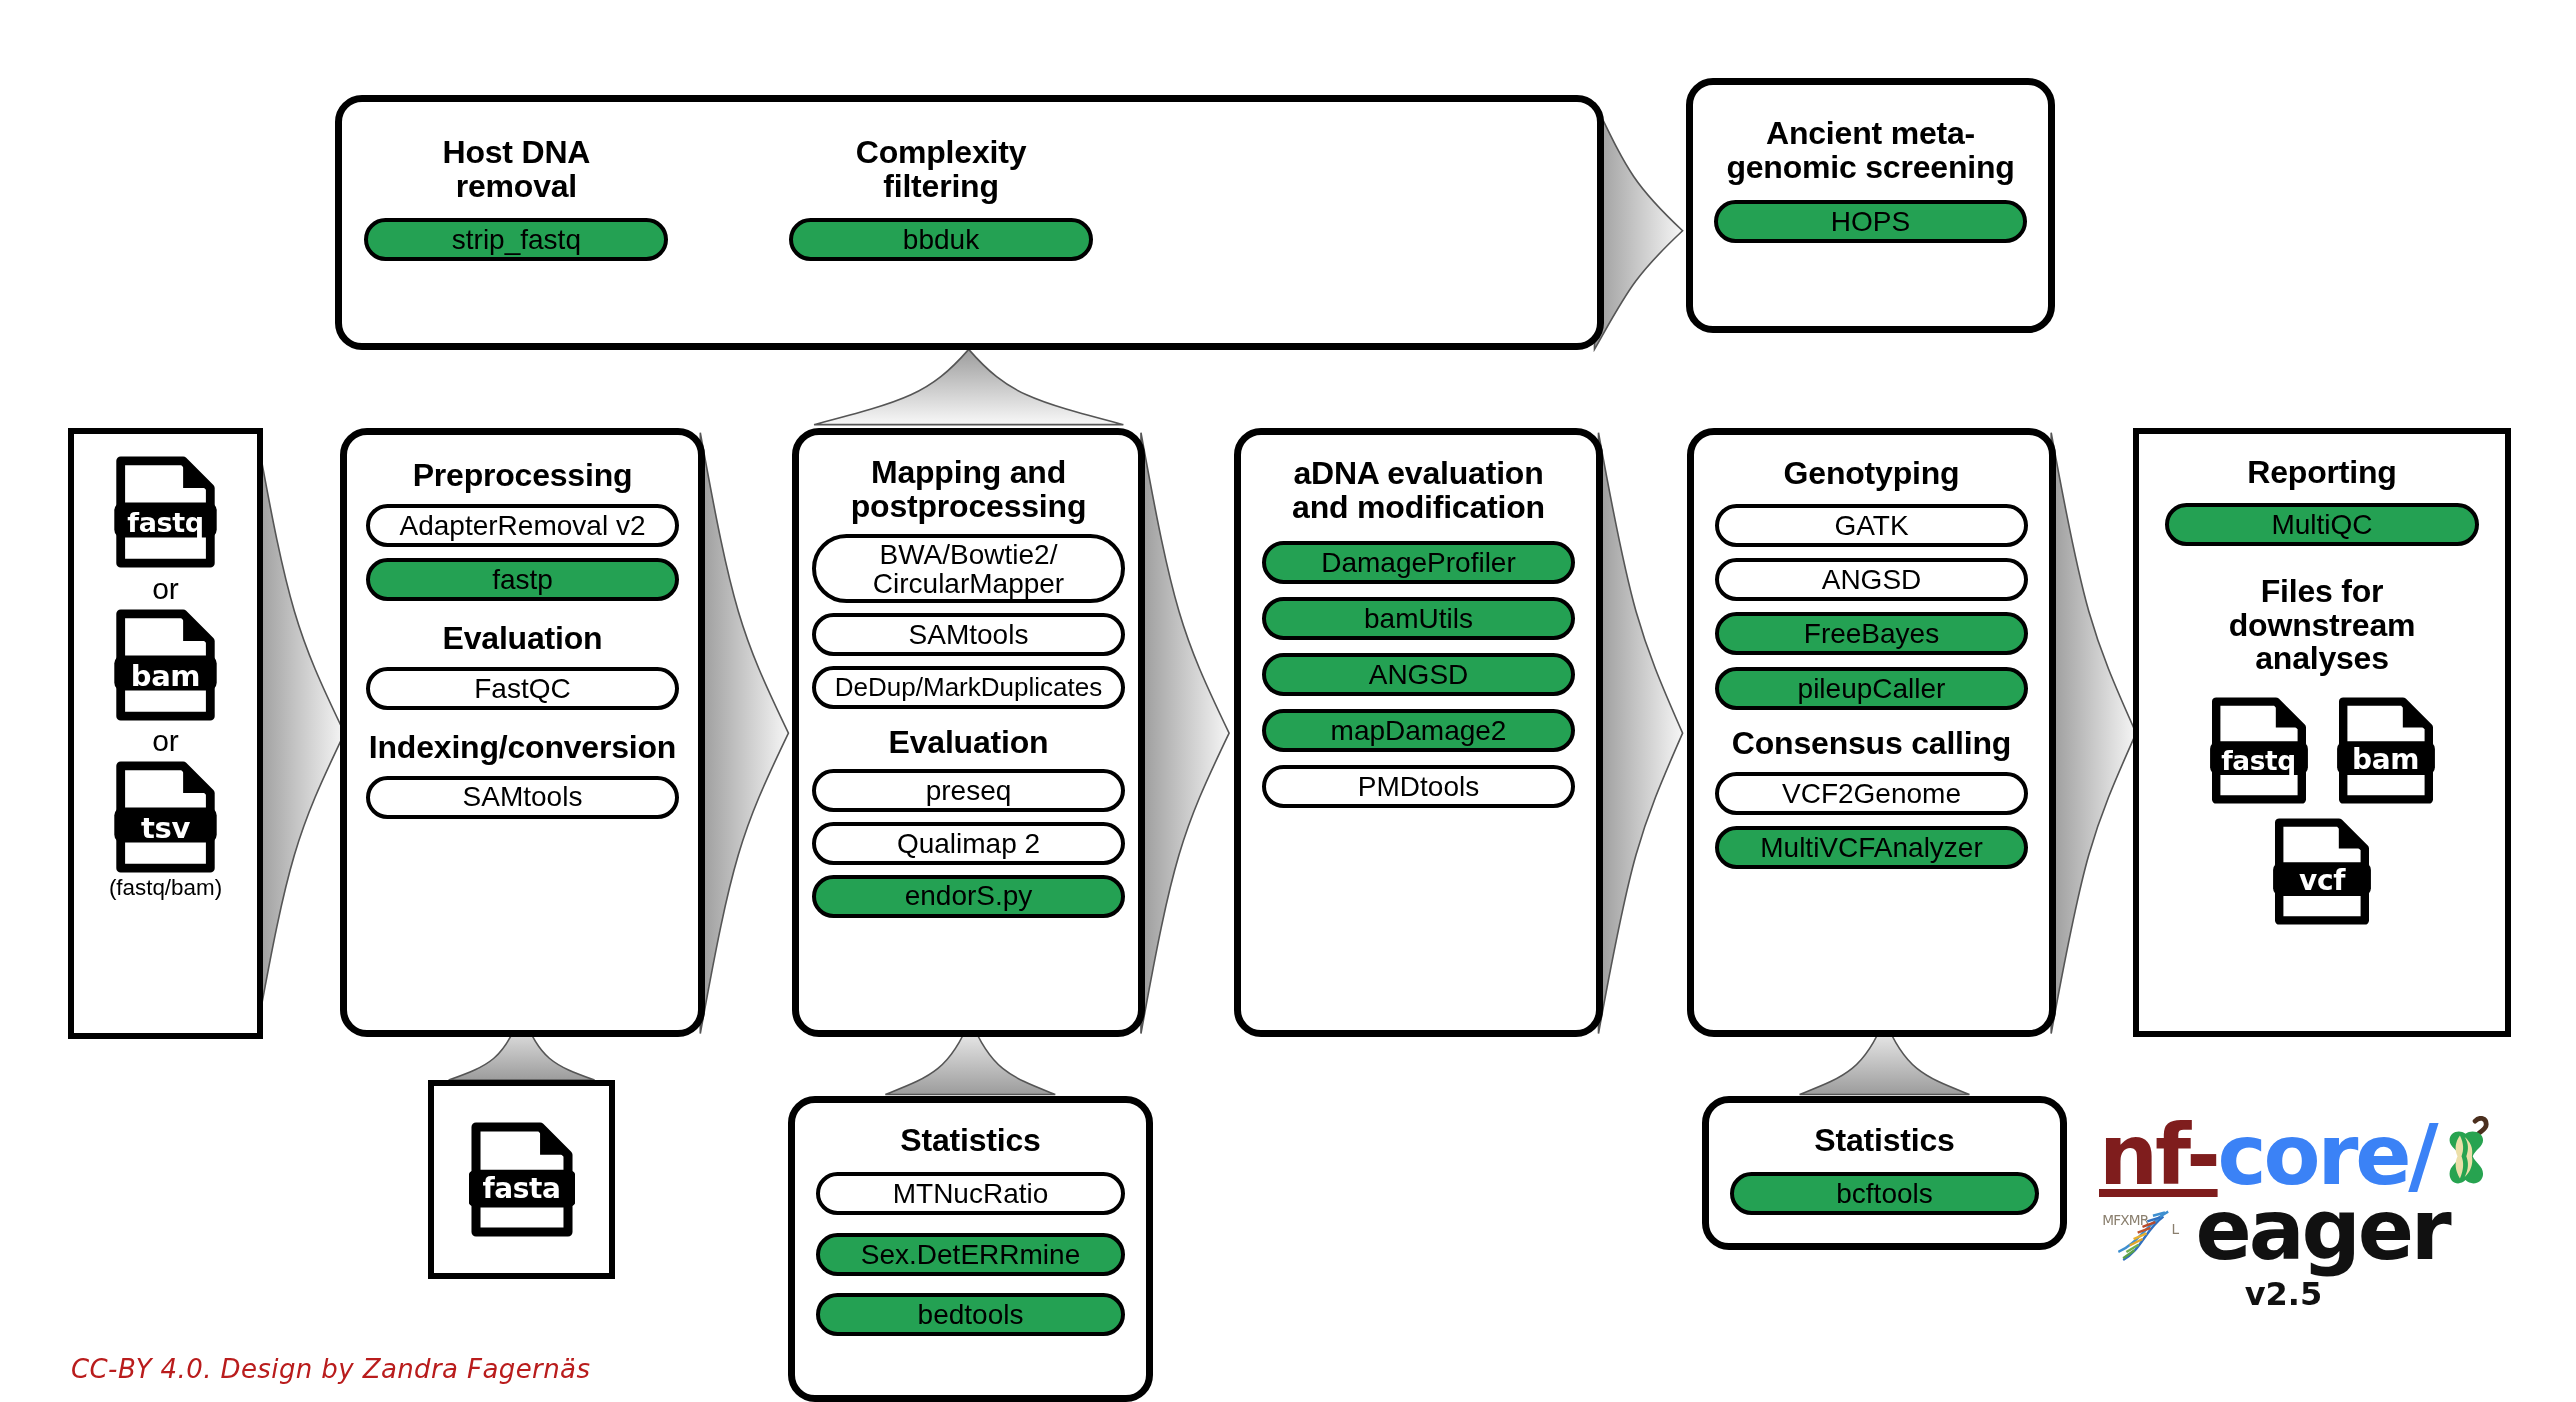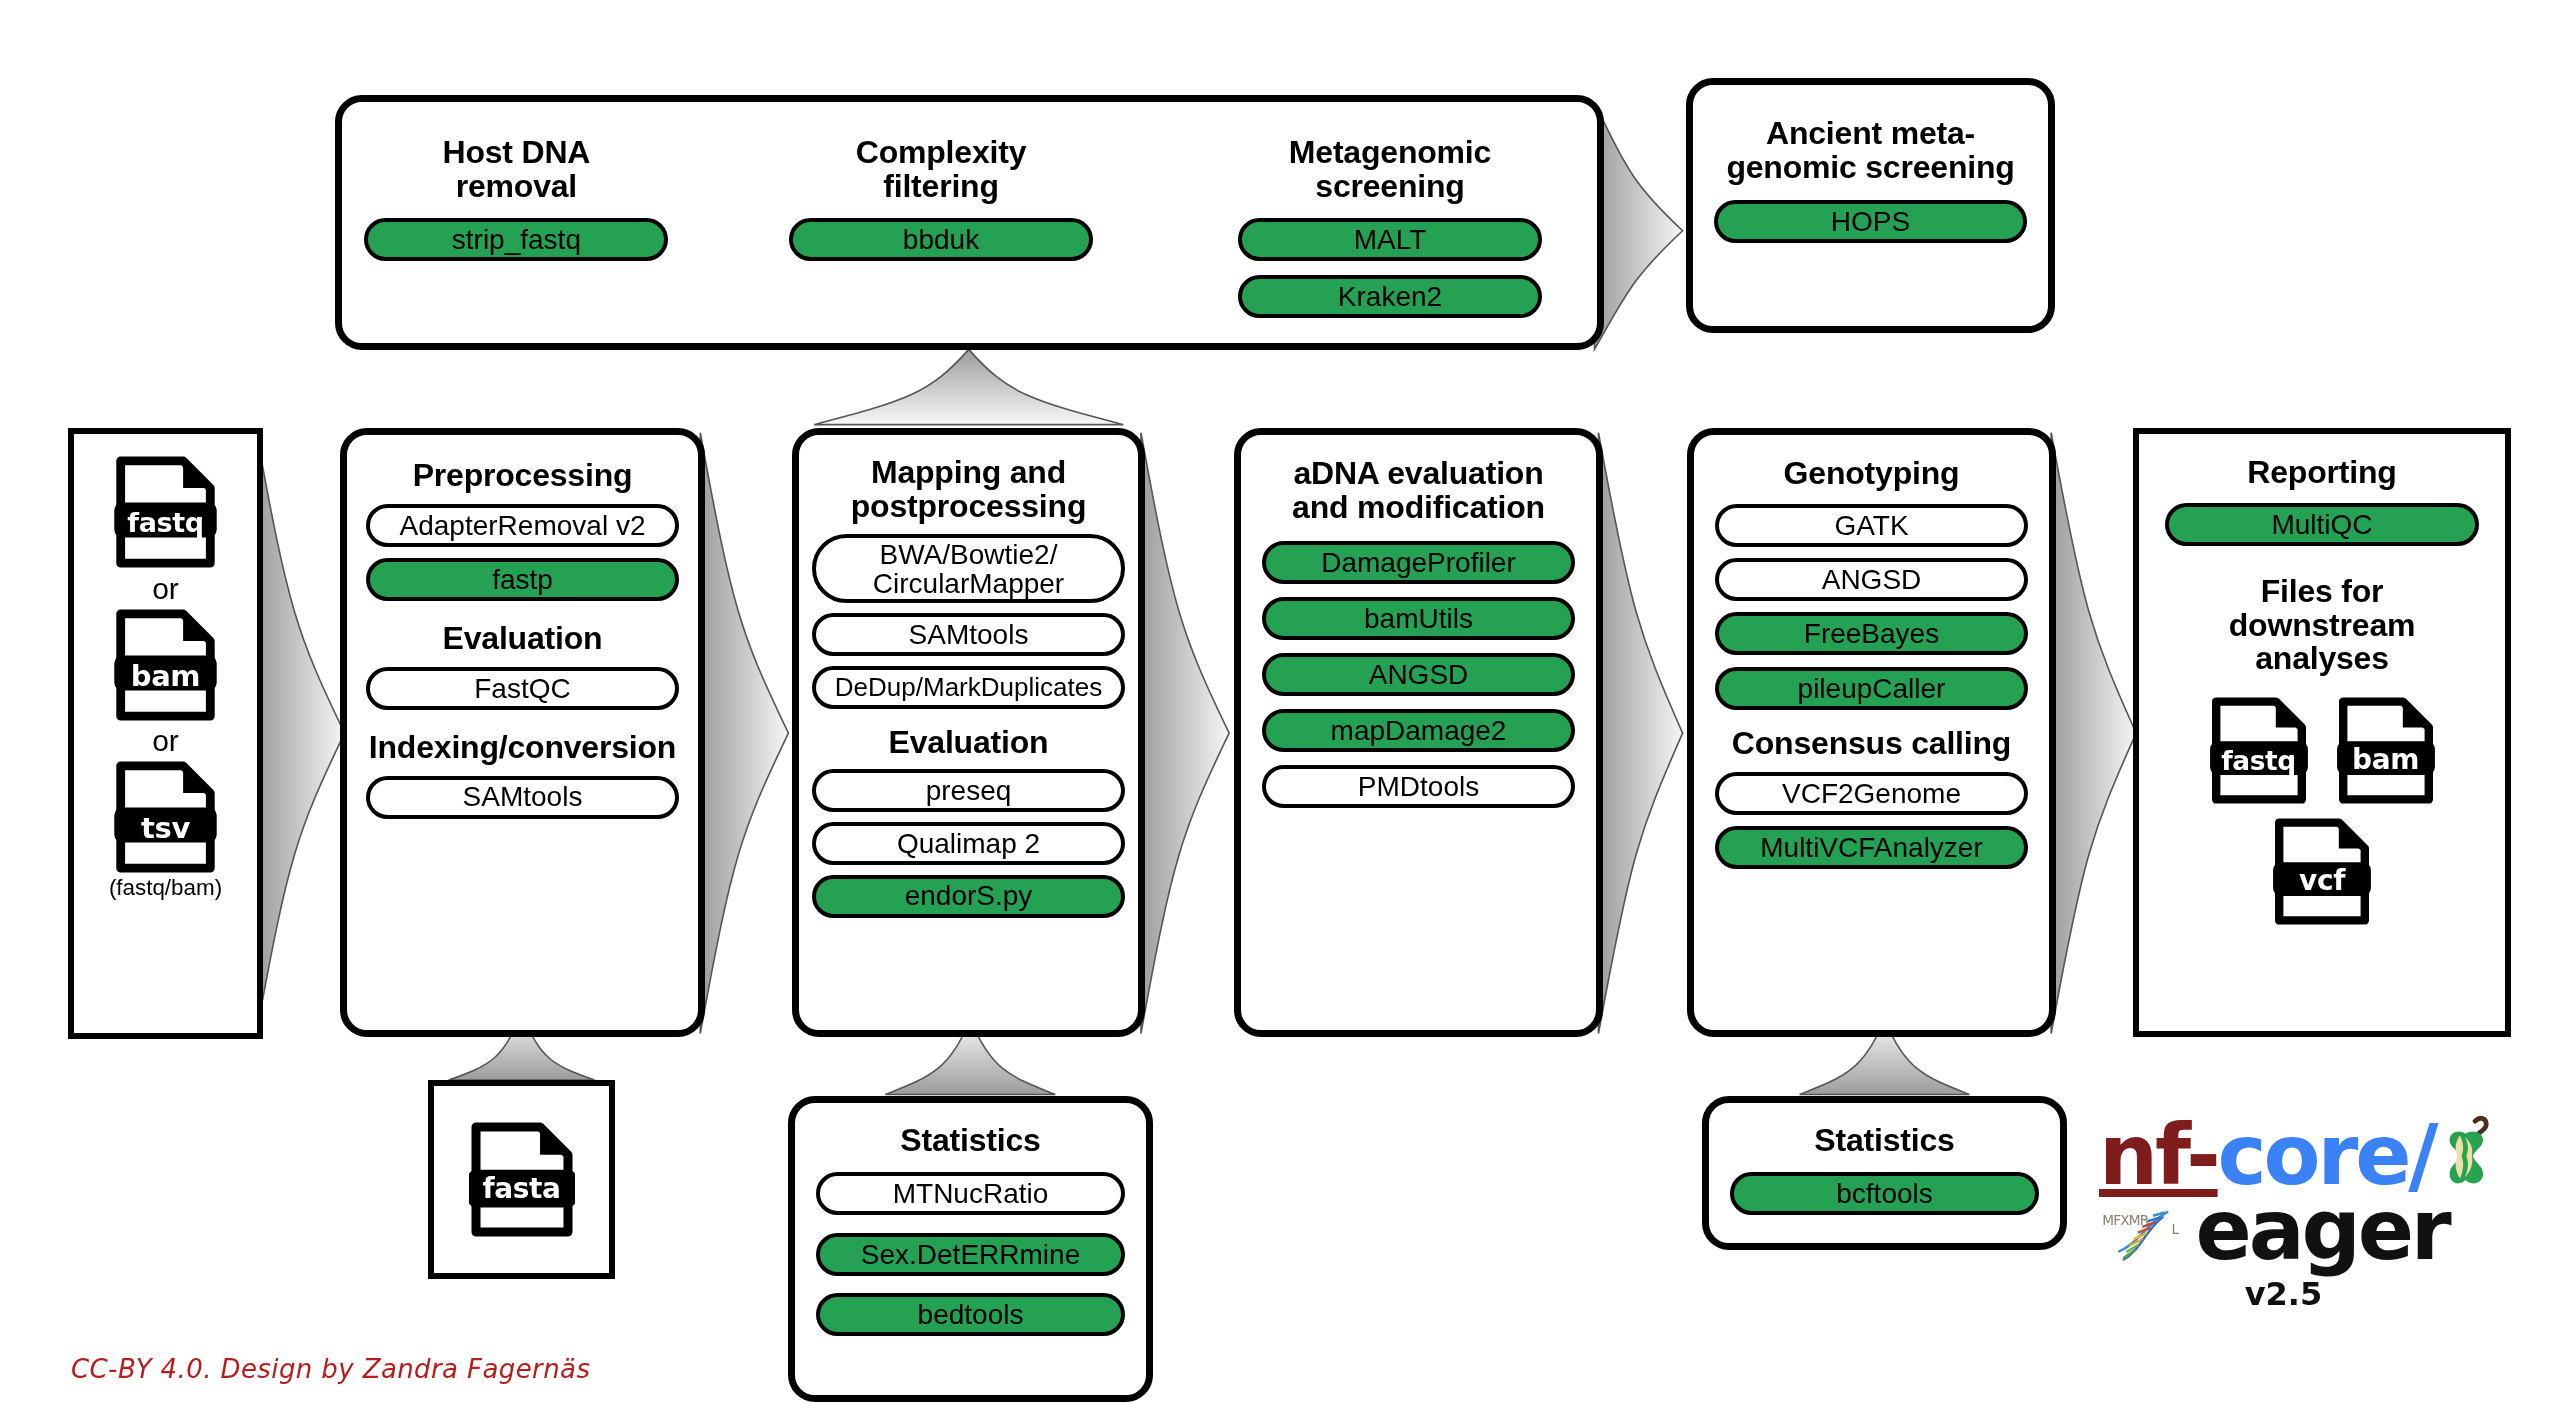--- a/index.html
+++ b/index.html
@@ -202,28 +202,20 @@
     </div>
 
     <div class="topcol" style="left:447px;">
       <div class="panel-title">
         <span>Complexity</span><br>
         <span>filtering</span>
       </div>
       <div class="pill green">bbduk</div>
     </div>
 
-    <div class="topcol" style="left:896px;">
-      <div class="panel-title">
-        <span>Metagenomic</span><br>
-        <span>screening</span>
-      </div>
-      <div class="pill green">MALT</div>
-      <div class="pill green">Kraken2</div>
-    </div>
   </div>
 
   <div class="panel" id="hops-panel">
     <div style="padding:32px 21px 0 21px;">
       <div class="panel-title">
         <span>Ancient meta-</span><br>
         <span>genomic screening</span>
       </div>
       <div class="pill green" style="margin-top:16px;">HOPS</div>
     </div>

